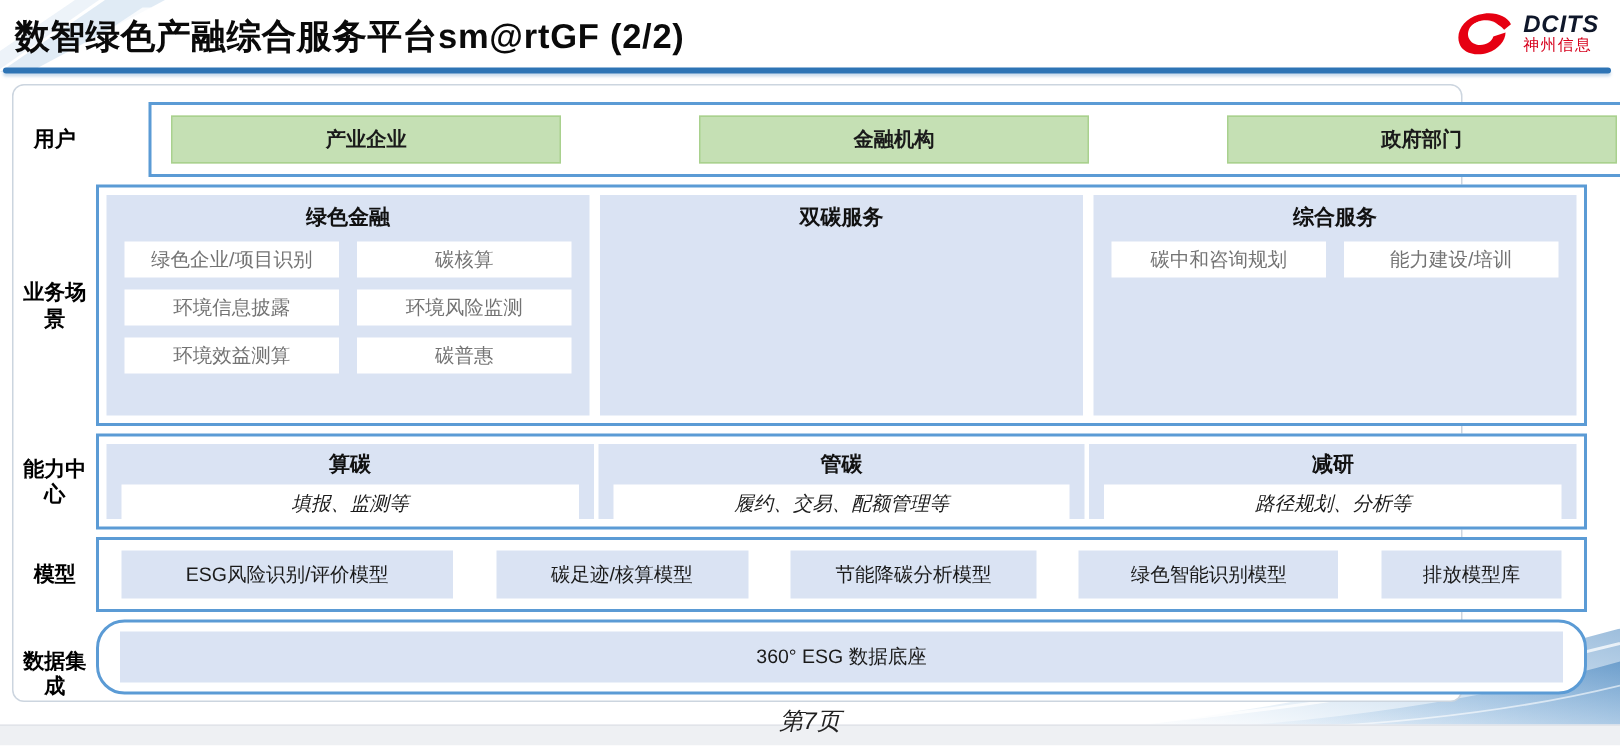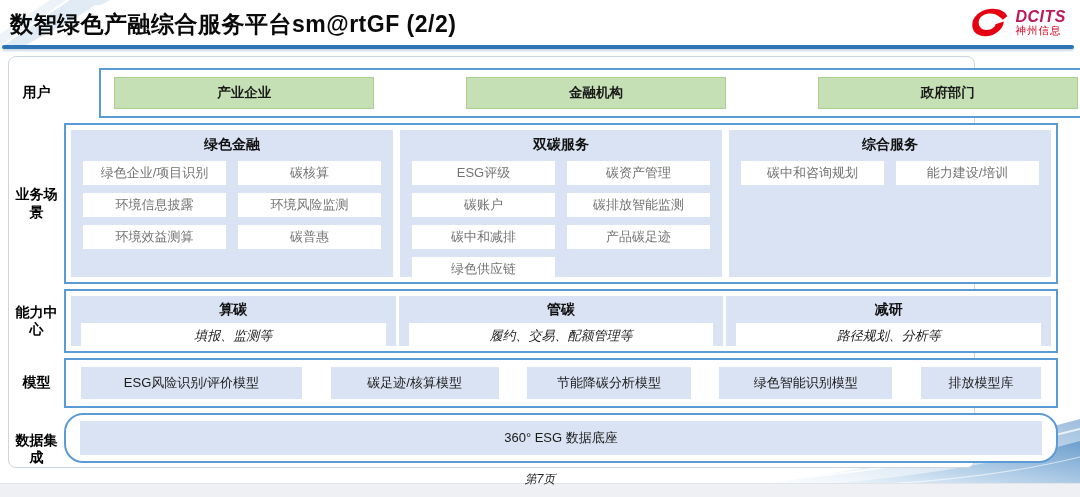--- a/index.html
+++ b/index.html
@@ -18,21 +18,21 @@
   .title-underline{
     position:absolute;left:2px;top:45px;width:1072px;height:4px;
     background:#2E74B5;border-radius:2px;z-index:2;
     box-shadow:0 2px 2px rgba(46,116,181,.25);
   }
   .logo{
     position:absolute;right:14px;top:8px;z-index:2;
     display:flex;align-items:center;gap:5px;
   }
   .logo-text{display:flex;flex-direction:column;line-height:1.05;}
-  .logo-brand{font-size:16px;font-weight:bold;font-style:italic;color:#be185d;letter-spacing:.5px;}
+  .logo-brand{font-size:16px;font-weight:bold;font-style:italic;color:#0f172a;letter-spacing:.5px;}
   .logo-sub{font-size:10.5px;color:#D6001C;letter-spacing:1px;}
   
   .frame{
     position:absolute;left:8px;top:56px;width:967px;height:412px;
     border:1.5px solid #ccd5df;border-radius:8px;background:#fff;z-index:1;
     box-sizing:border-box;
   }
   .row-label{
     position:absolute;left:0;width:55px;display:flex;align-items:center;justify-content:center;
     font-weight:bold;font-size:14px;text-align:center;line-height:1.25;color:#000;
@@ -79,21 +79,21 @@
   .model-box:nth-child(5){width:12.5%;}
   
   .band-data{top:356px;height:50px;display:flex;align-items:center;padding:0 14px;border-radius:19px;}
   .data-box{
     background:#DAE3F3;height:34px;width:100%;display:flex;align-items:center;justify-content:center;
     font-size:13px;color:#1a1a1a;
   }
   
   .page-num{
     position:absolute;left:0;width:100%;top:471px;text-align:center;
-    font-size:12px;font-style:italic;color:#222;z-index:2;
+    font-size:16px;font-style:italic;color:#222;z-index:2;
   }
   .bottom-strip{
     position:absolute;left:0;bottom:0;width:100%;height:13px;
     background:#eef0f3;border-top:1px solid #e1e4e9;z-index:1;
   }
   .swoosh-br{position:absolute;right:0;bottom:12px;z-index:0;}
 </style>
 </head>
 <body>
 
@@ -138,29 +138,20 @@
         <div class="scn-item">绿色企业/项目识别</div>
         <div class="scn-item">碳核算</div>
         <div class="scn-item">环境信息披露</div>
         <div class="scn-item">环境风险监测</div>
         <div class="scn-item">环境效益测算</div>
         <div class="scn-item">碳普惠</div>
       </div>
     </div>
     <div class="scn-col">
       <div class="scn-title">双碳服务</div>
-      <div class="scn-grid">
-        <div class="scn-item">ESG评级</div>
-        <div class="scn-item">碳资产管理</div>
-        <div class="scn-item">碳账户</div>
-        <div class="scn-item">碳排放智能监测</div>
-        <div class="scn-item">碳中和减排</div>
-        <div class="scn-item">产品碳足迹</div>
-        <div class="scn-item">绿色供应链</div>
-      </div>
     </div>
     <div class="scn-col">
       <div class="scn-title">综合服务</div>
       <div class="scn-grid">
         <div class="scn-item">碳中和咨询规划</div>
         <div class="scn-item">能力建设/培训</div>
       </div>
     </div>
   </div>
 

